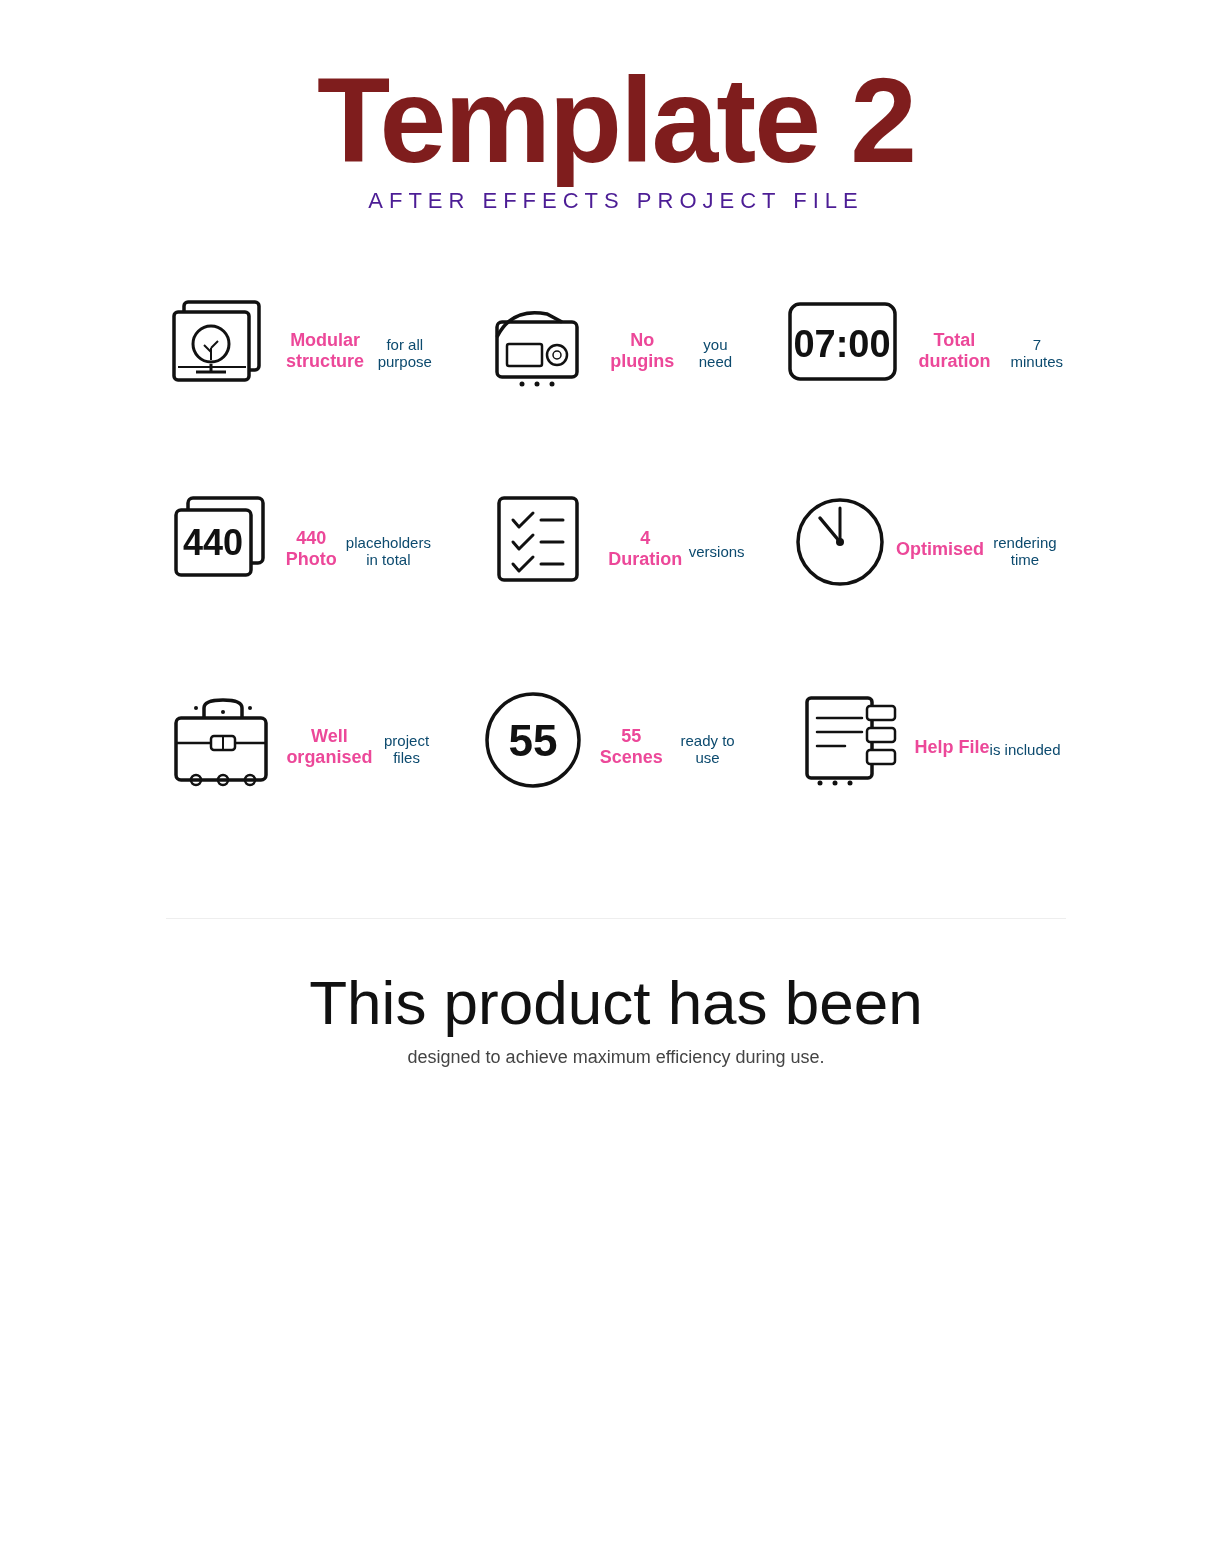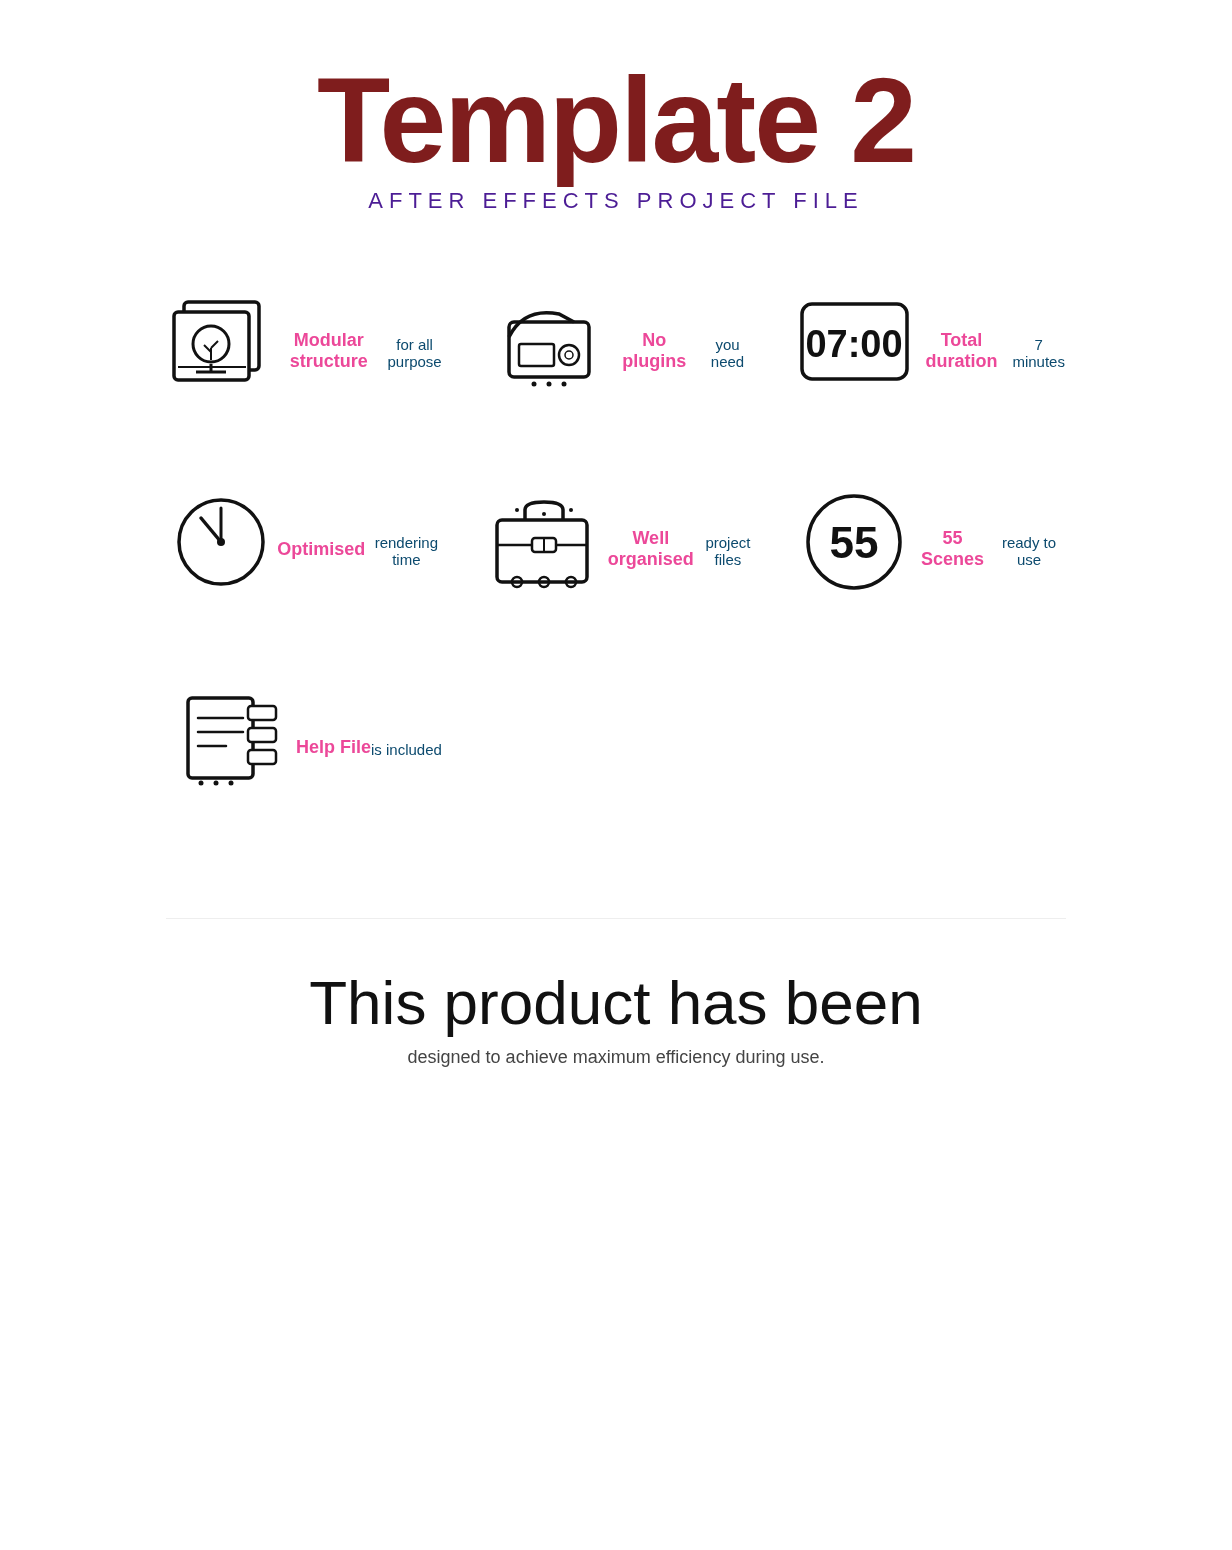--- a/index.html
+++ b/index.html
@@ -173,21 +173,57 @@
 
           <rect x="5" y="5" width="105" height="75" rx="10" ry="10" fill="none" stroke="#111" stroke-width="3.5"></rect>
 
           <text x="57" y="58" text-anchor="middle" font-size="38" font-weight="700" font-family="Arial" fill="#111">07:00</text>
         </svg>
       </div>
       <div class="feature-title">Total duration</div>
       <div class="feature-subtitle">7 minutes</div>
     </div>
 
-
+    <div class="feature-item">
+      <div class="icon-wrapper">
+        <svg width="115" height="105" viewBox="0 0 115 105">
+
+          <rect x="22" y="8" width="75" height="65" rx="5" ry="5" fill="none" stroke="#111" stroke-width="3.5"></rect>
+
+          <rect x="10" y="20" width="75" height="65" rx="5" ry="5" fill="white" stroke="#111" stroke-width="3.5"></rect>
+
+          <text x="47" y="65" text-anchor="middle" font-size="36" font-weight="700" font-family="Arial" fill="#111">440</text>
+        </svg>
+      </div>
+      <div class="feature-title">440 Photo</div>
+      <div class="feature-subtitle">placeholders in total</div>
+    </div>
+
+    <div class="feature-item">
+      <div class="icon-wrapper">
+        <svg width="100" height="105" viewBox="0 0 100 105">
+
+          <rect x="10" y="8" width="78" height="82" rx="5" ry="5" fill="none" stroke="#111" stroke-width="3.5"></rect>
+
+          <polyline points="24,30 30,37 44,23" fill="none" stroke="#111" stroke-width="3" stroke-linecap="round" stroke-linejoin="round"></polyline>
+
+          <line x1="52" y1="30" x2="74" y2="30" stroke="#111" stroke-width="3" stroke-linecap="round"></line>
+
+          <polyline points="24,52 30,59 44,45" fill="none" stroke="#111" stroke-width="3" stroke-linecap="round" stroke-linejoin="round"></polyline>
+
+          <line x1="52" y1="52" x2="74" y2="52" stroke="#111" stroke-width="3" stroke-linecap="round"></line>
+
+          <polyline points="24,74 30,81 44,67" fill="none" stroke="#111" stroke-width="3" stroke-linecap="round" stroke-linejoin="round"></polyline>
+
+          <line x1="52" y1="74" x2="74" y2="74" stroke="#111" stroke-width="3" stroke-linecap="round"></line>
+        </svg>
+      </div>
+      <div class="feature-title">4 Duration</div>
+      <div class="feature-subtitle">versions</div>
+    </div>
 
     <div class="feature-item">
       <div class="icon-wrapper">
         <svg width="105" height="105" viewBox="0 0 105 105">
 
           <circle cx="52" cy="52" r="42" fill="none" stroke="#111" stroke-width="3.5"></circle>
 
           <line x1="52" y1="52" x2="32" y2="28" stroke="#111" stroke-width="3.5" stroke-linecap="round"></line>
 
           <line x1="52" y1="52" x2="52" y2="18" stroke="#111" stroke-width="3" stroke-linecap="round"></line>

